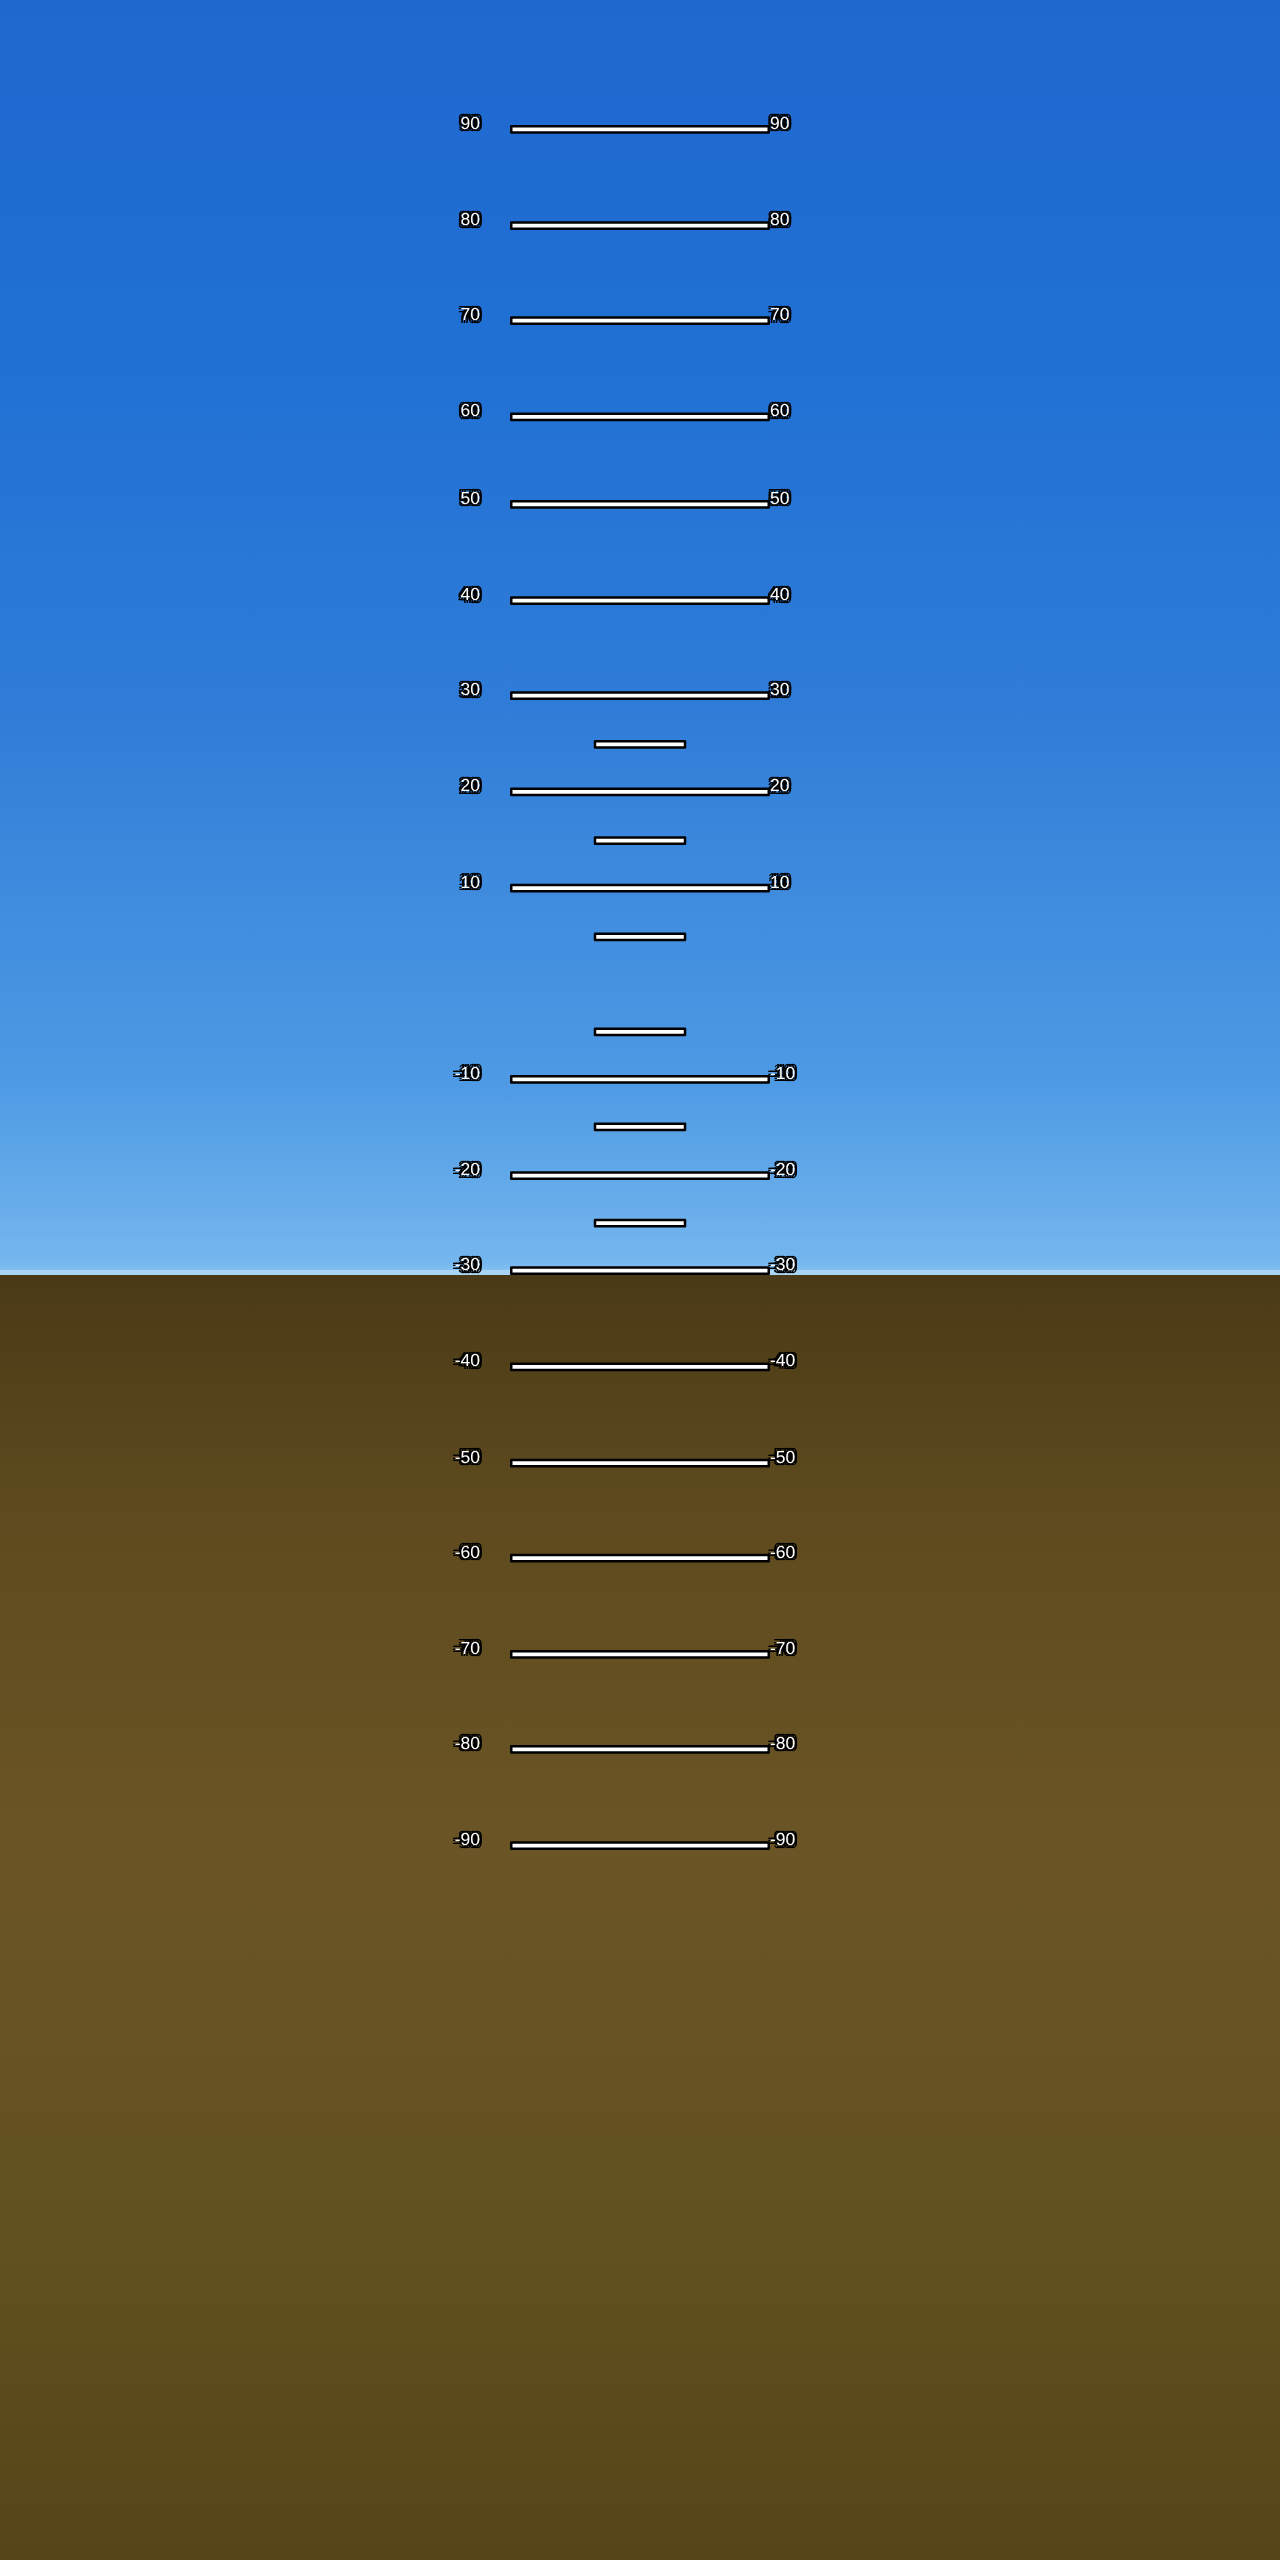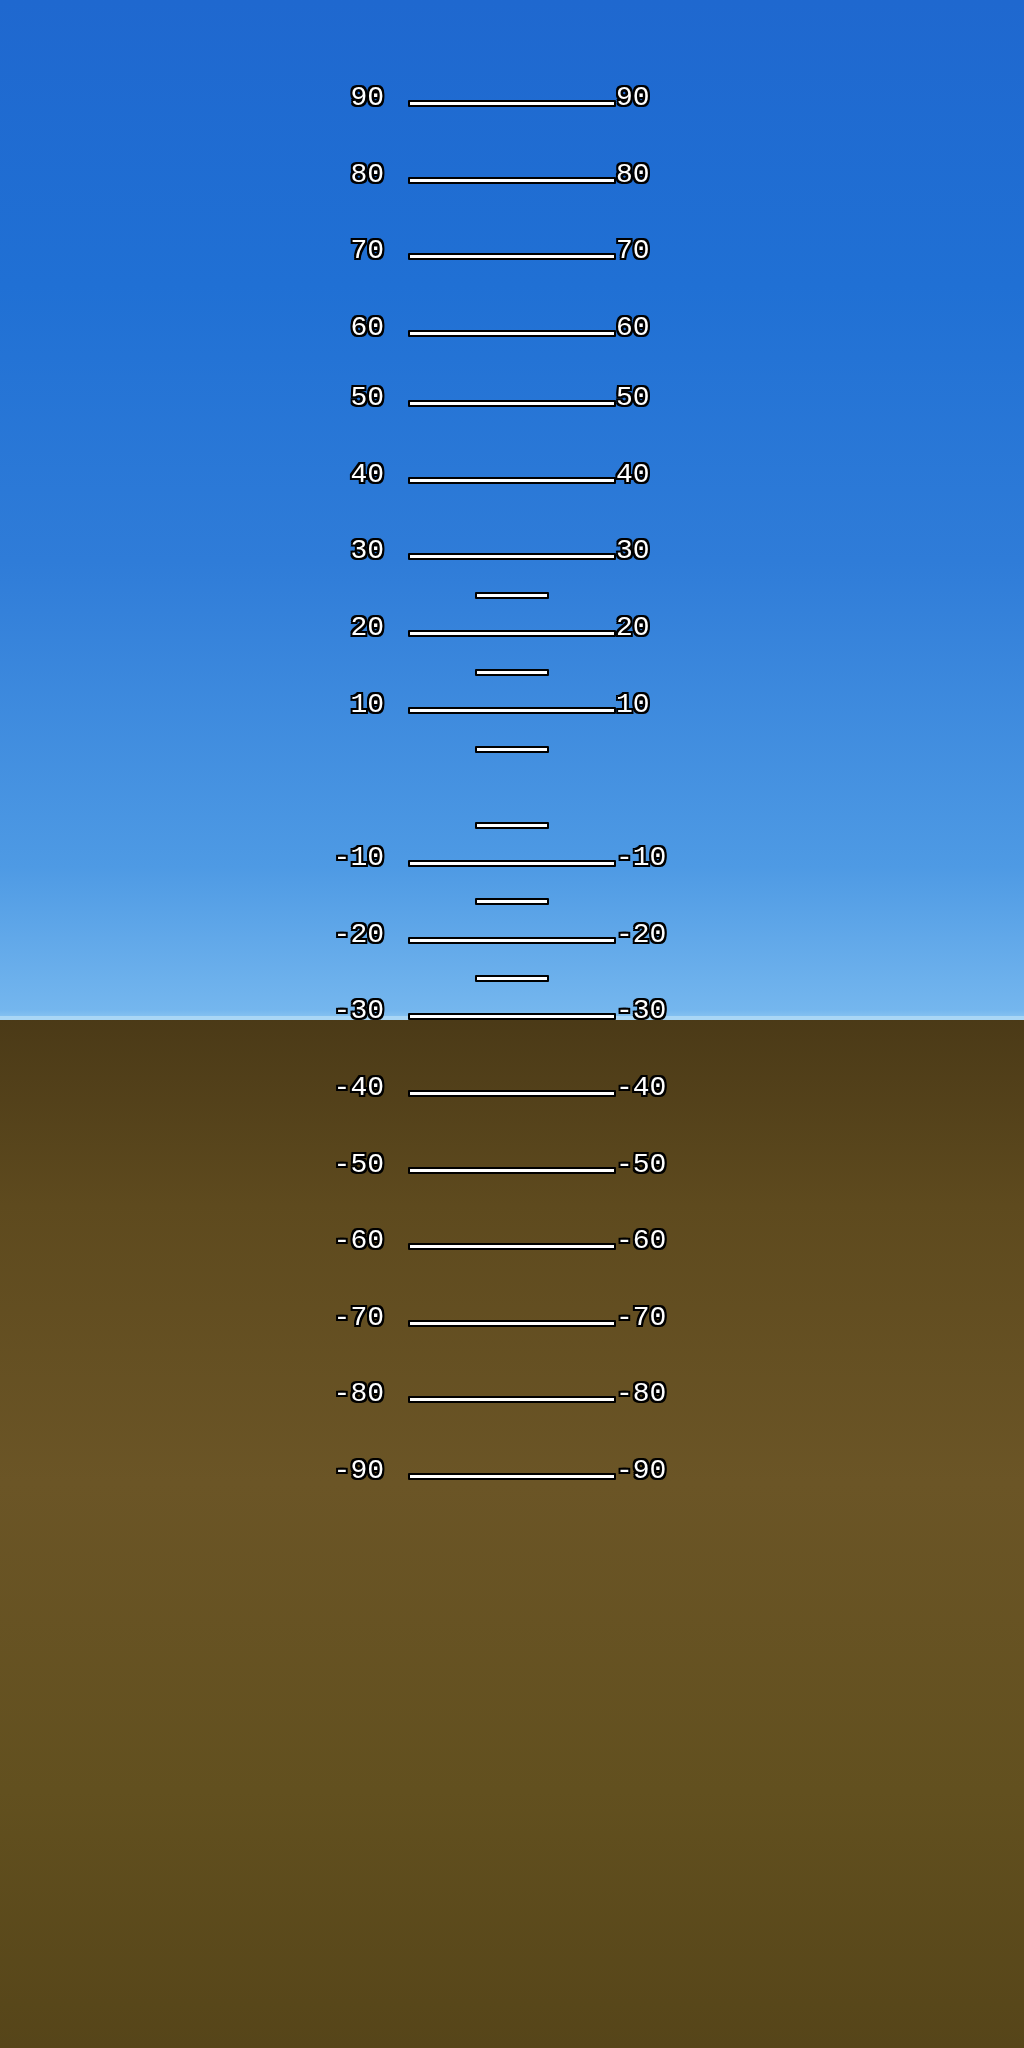--- a/index.html
+++ b/index.html
@@ -79,24 +79,24 @@
   }
   
   .rung.minor .bar {
     left: 475px;
     width: 74px;
   }
 
   .lbl {
     position: absolute;
     top: -13px;
-    font-size: 28px;
+    font-size: 14px;
     line-height: 22px;
     color: #ffffff;
-    font-family: Liberation Mono, monospace;
+    font-family: Liberation Sans, sans-serif;
     white-space: nowrap;
     text-shadow:
       -2px -2px 0 #000, 2px -2px 0 #000,
       -2px  2px 0 #000, 2px  2px 0 #000,
       -2px  0   0 #000, 2px  0   0 #000,
        0   -2px 0 #000, 0    2px 0 #000;
   }
   .lbl.left  { right: 640px; text-align: right; }
   .lbl.right { left: 616px;  text-align: left;  }
 </style>

